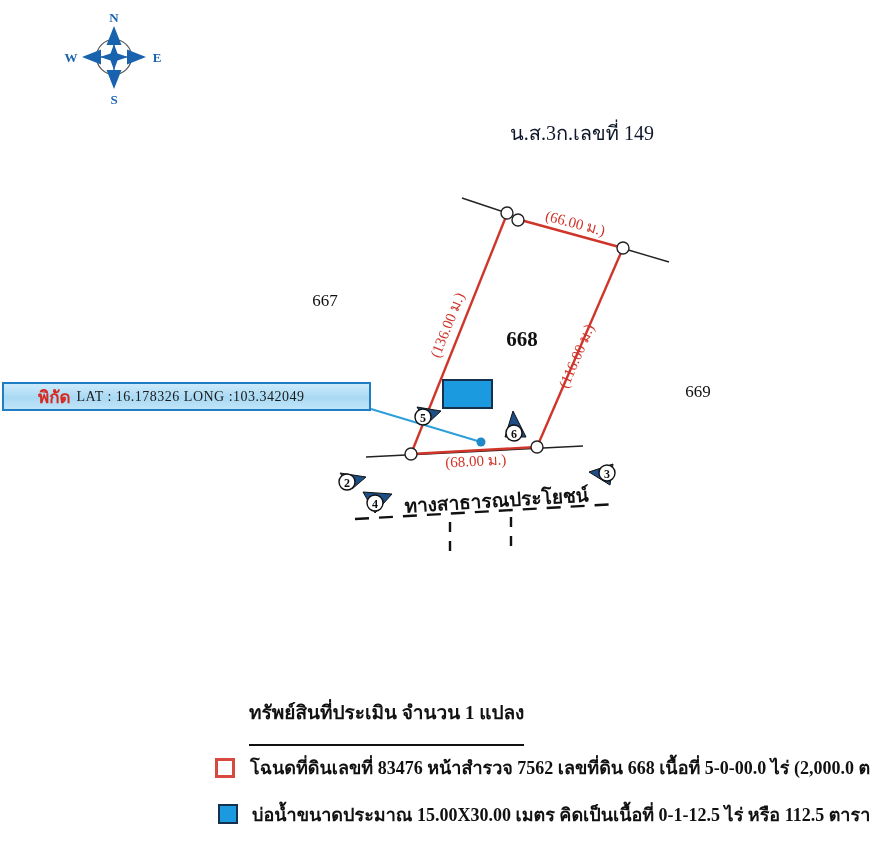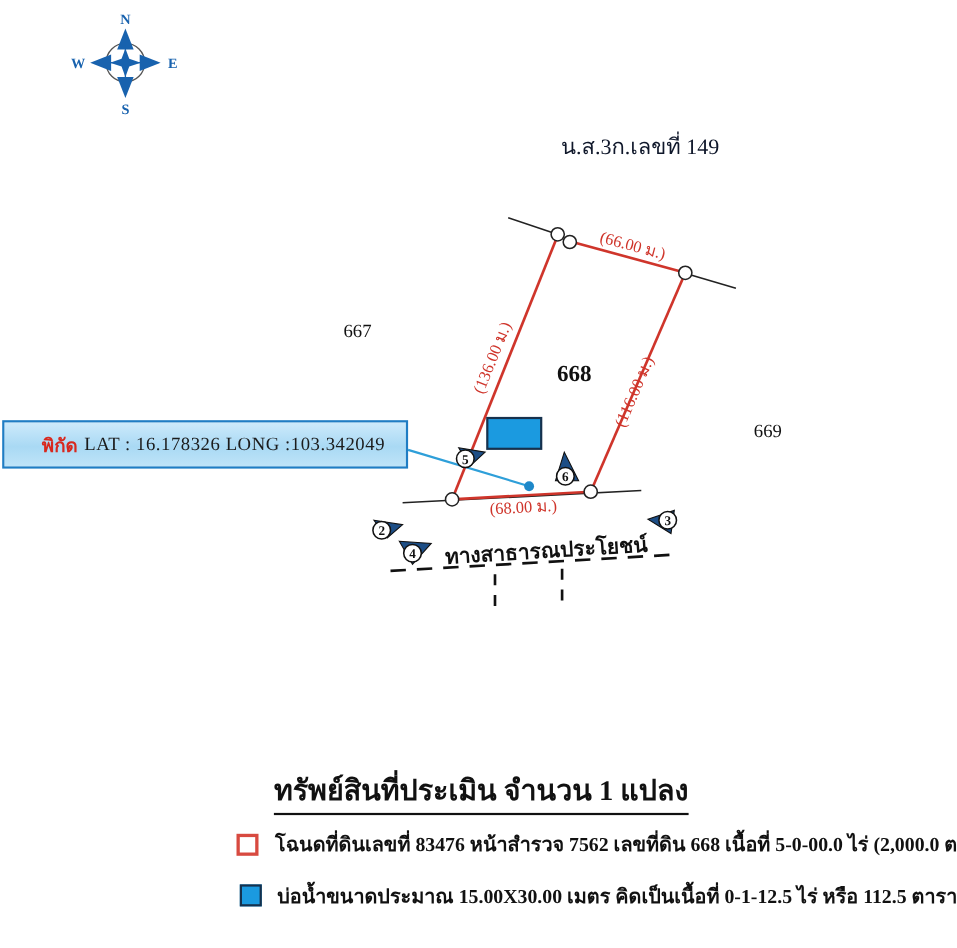--- a/index.html
+++ b/index.html
@@ -4,30 +4,30 @@
 <style>
   html,body{margin:0;padding:0;background:#fff;}
   .page{
     position:relative;width:870px;height:862px;background:#fff;overflow:hidden;
     font-family:"Liberation Serif","DejaVu Serif",serif;color:#111;
   }
   .abs{position:absolute;}
   svg text{font-family:"Liberation Serif","DejaVu Serif",serif;}
   .deed-title{left:510px;top:117px;font-size:20px;color:#0f172a;white-space:nowrap;}
   .callout{
-    left:2px;top:382px;width:369px;height:44px;
+    left:2px;top:382px;width:369px;height:29px;
     background:linear-gradient(180deg,#cdeafb 0%,#a9d9f4 55%,#bfe4f8 100%);
     border:2px solid #1f7dc4;display:flex;align-items:center;
     padding-left:34px;box-sizing:border-box;white-space:nowrap;
   }
   .callout .tag{color:#d8281e;font-weight:bold;font-size:17px;margin-right:6px;}
-  .callout .val{color:#1b1b1b;font-size:17px;letter-spacing:.5px;}
+  .callout .val{color:#1b1b1b;font-size:14px;letter-spacing:.5px;}
   .legend-heading{
-    left:249px;top:697px;font-size:26px;font-weight:bold;
-    border-bottom:2px solid #111;padding-bottom:1px;white-space:nowrap;
+    left:249px;top:697px;font-size:19px;font-weight:bold;
+    border-bottom:2px solid #111;padding-bottom:17px;white-space:nowrap;
   }
   .legend-text{font-size:18px;font-weight:bold;white-space:nowrap;}
   .legend-text.r1{left:250px;top:753px;}
   .legend-text.r2{left:252px;top:800px;}
   .swatch{width:20px;height:20px;box-sizing:border-box;}
   .swatch.deed{left:215px;top:758px;border:3px solid #d84a40;background:#fff;}
   .swatch.pond{left:218px;top:804px;border:2px solid #16314d;background:#1b9ae0;}
 </style>
 </head>
 <body>

